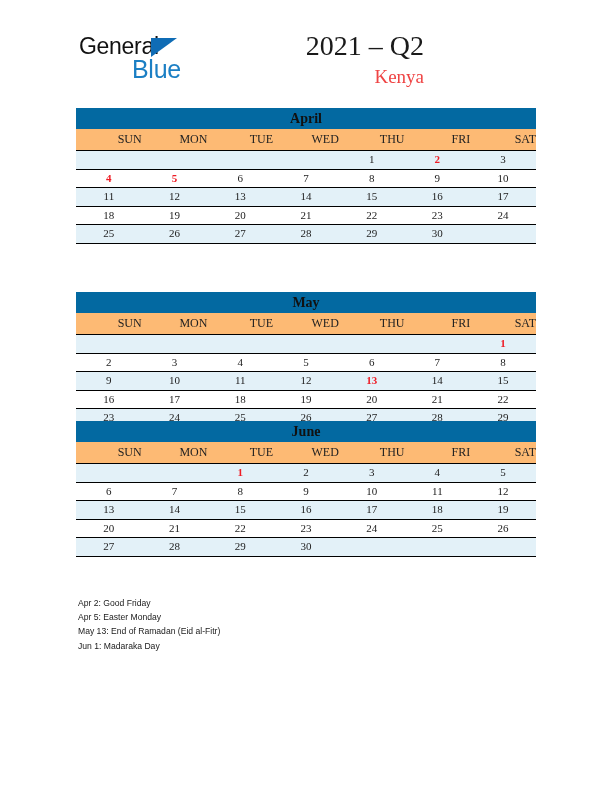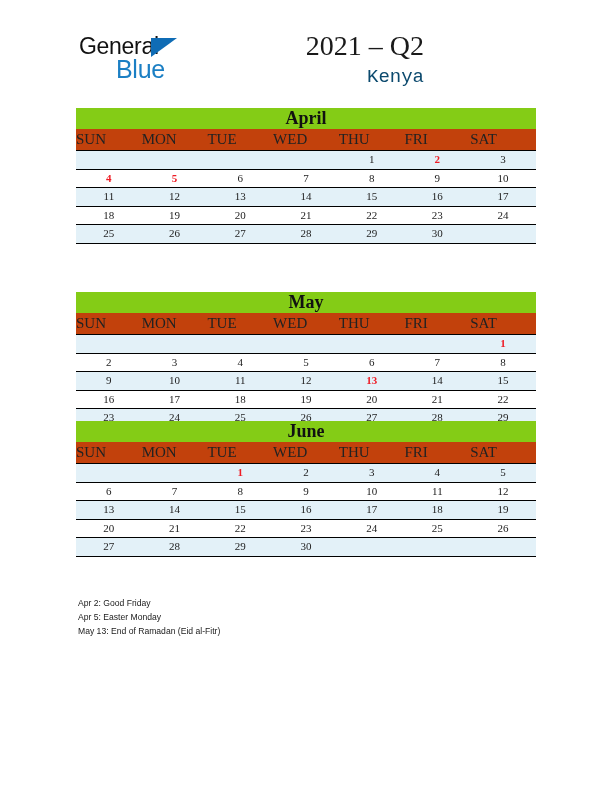--- a/index.html
+++ b/index.html
@@ -43,79 +43,79 @@
     position: absolute;
     left: 72px;
     top: 5px;
     width: 0;
     height: 0;
     border-left: 26px solid #0f6cb5;
     border-bottom: 19px solid transparent;
   }
   .logo-blue {
     position: absolute;
-    left: 37px;
+    left: 53px;
     top: 22px;
     font-family: "Liberation Sans", sans-serif;
     font-size: 25px;
     color: #1b7fc4;
     letter-spacing: -0.3px;
   }
   .title-block {
     position: absolute;
     right: 77px;
     top: 30px;
     text-align: right;
   }
   .title-main {
     font-family: "Liberation Serif", serif;
     font-size: 28px;
     color: #1a1a1a;
     line-height: 32px;
     white-space: nowrap;
   }
   .title-sub {
-    font-family: Liberation Mono, monospace;
+    font-family: Liberation Serif, serif;
     font-size: 19px;
-    color: #0c4a6e;
+    color: #ef4444;
     line-height: 24px;
     margin-top: 3px;
     white-space: nowrap;
   }
 
   
   .cal {
     position: absolute;
     left: 76px;
     width: 460px;
     border-collapse: collapse;
     table-layout: fixed;
   }
   .cal.april { top: 108px; }
   .cal.may   { top: 264px; margin-top: 28px; }
   .cal.june  { top: 421px; }
 
   .cal .month-bar td {
-    background: #84cc16;
+    background: #0369a1;
     height: 21px;
     text-align: center;
-    font-size: 18px;
+    font-size: 14px;
     font-weight: bold;
     color: #111111;
     border: none;
     padding: 0;
     line-height: 21px;
   }
   .cal .dow th {
     height: 21px;
-    background: #c2410c;
-    font-size: 15px;
+    background: #fdba74;
+    font-size: 12px;
     font-weight: normal;
     color: #222222;
-    text-align: left;
+    text-align: right;
     border: none;
     border-bottom: 1.6px solid #000000;
     padding: 0;
     line-height: 21px;
   }
   .cal td.day {
     height: 17.6px;
     text-align: center;
     font-size: 11px;
     color: #222222;
@@ -349,13 +349,14 @@
         <td class="day"></td>
         <td class="day"></td>
       </tr>
     </tbody>
   </table>
 
 <div class="legend">
     <div>Apr 2: Good Friday</div>
     <div>Apr 5: Easter Monday</div>
     <div>May 13: End of Ramadan (Eid al-Fitr)</div>
+    <div>Jun 1: Madaraka Day</div>
   </div>
 
 </body></html>

